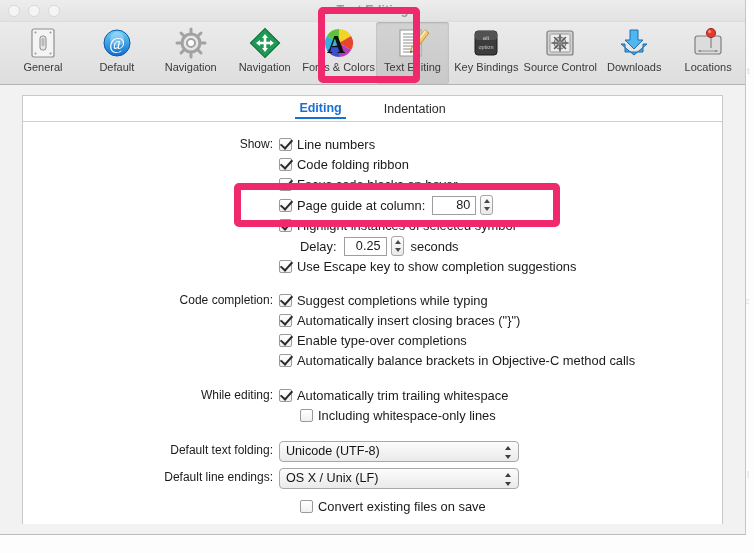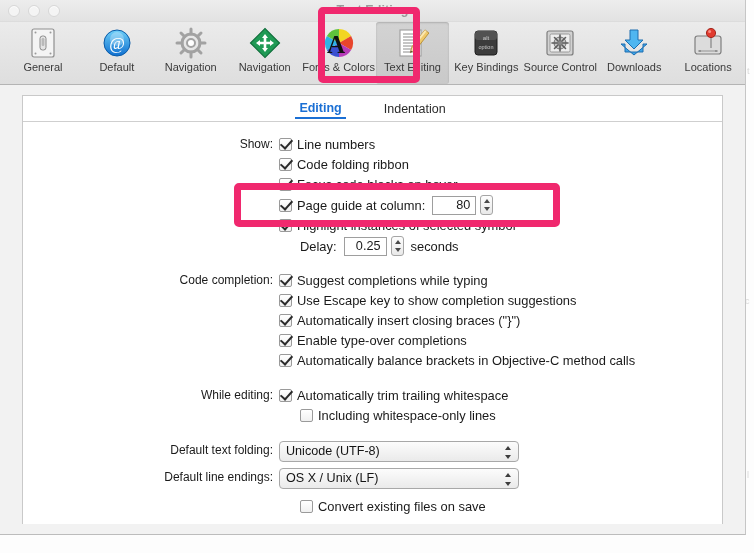--- a/index.html
+++ b/index.html
@@ -555,36 +555,36 @@
             <span>Delay:</span>
             <input class="numfield" style="width: 43px;" type="text" value="0.25">
             <span class="stepper">
               <span class="up"></span>
               <span class="dn"></span>
             </span>
             <span class="plain-text">seconds</span>
           </div>
         </div>
 
+        <div class="row">
+          <div class="row-label"></div>
+          <div class="row-field">
+            <label class="cb">
+              <span class="cb-box checked"></span>
+              <span class="cb-label">Use Escape key to show completion suggestions</span>
+            </label>
+          </div>
+        </div>
+
         <div class="row" style="margin-top:15px;">
           <div class="row-label">Code completion:</div>
           <div class="row-field">
             <label class="cb">
               <span class="cb-box checked"></span>
               <span class="cb-label">Suggest completions while typing</span>
-            </label>
-          </div>
-        </div>
-
-        <div class="row">
-          <div class="row-label"></div>
-          <div class="row-field">
-            <label class="cb">
-              <span class="cb-box checked"></span>
-              <span class="cb-label">Use Escape key to show completion suggestions</span>
             </label>
           </div>
         </div>
 
         <div class="row">
           <div class="row-label"></div>
           <div class="row-field">
             <label class="cb">
               <span class="cb-box checked"></span>
               <span class="cb-label">Automatically insert closing braces ("}")</span>

